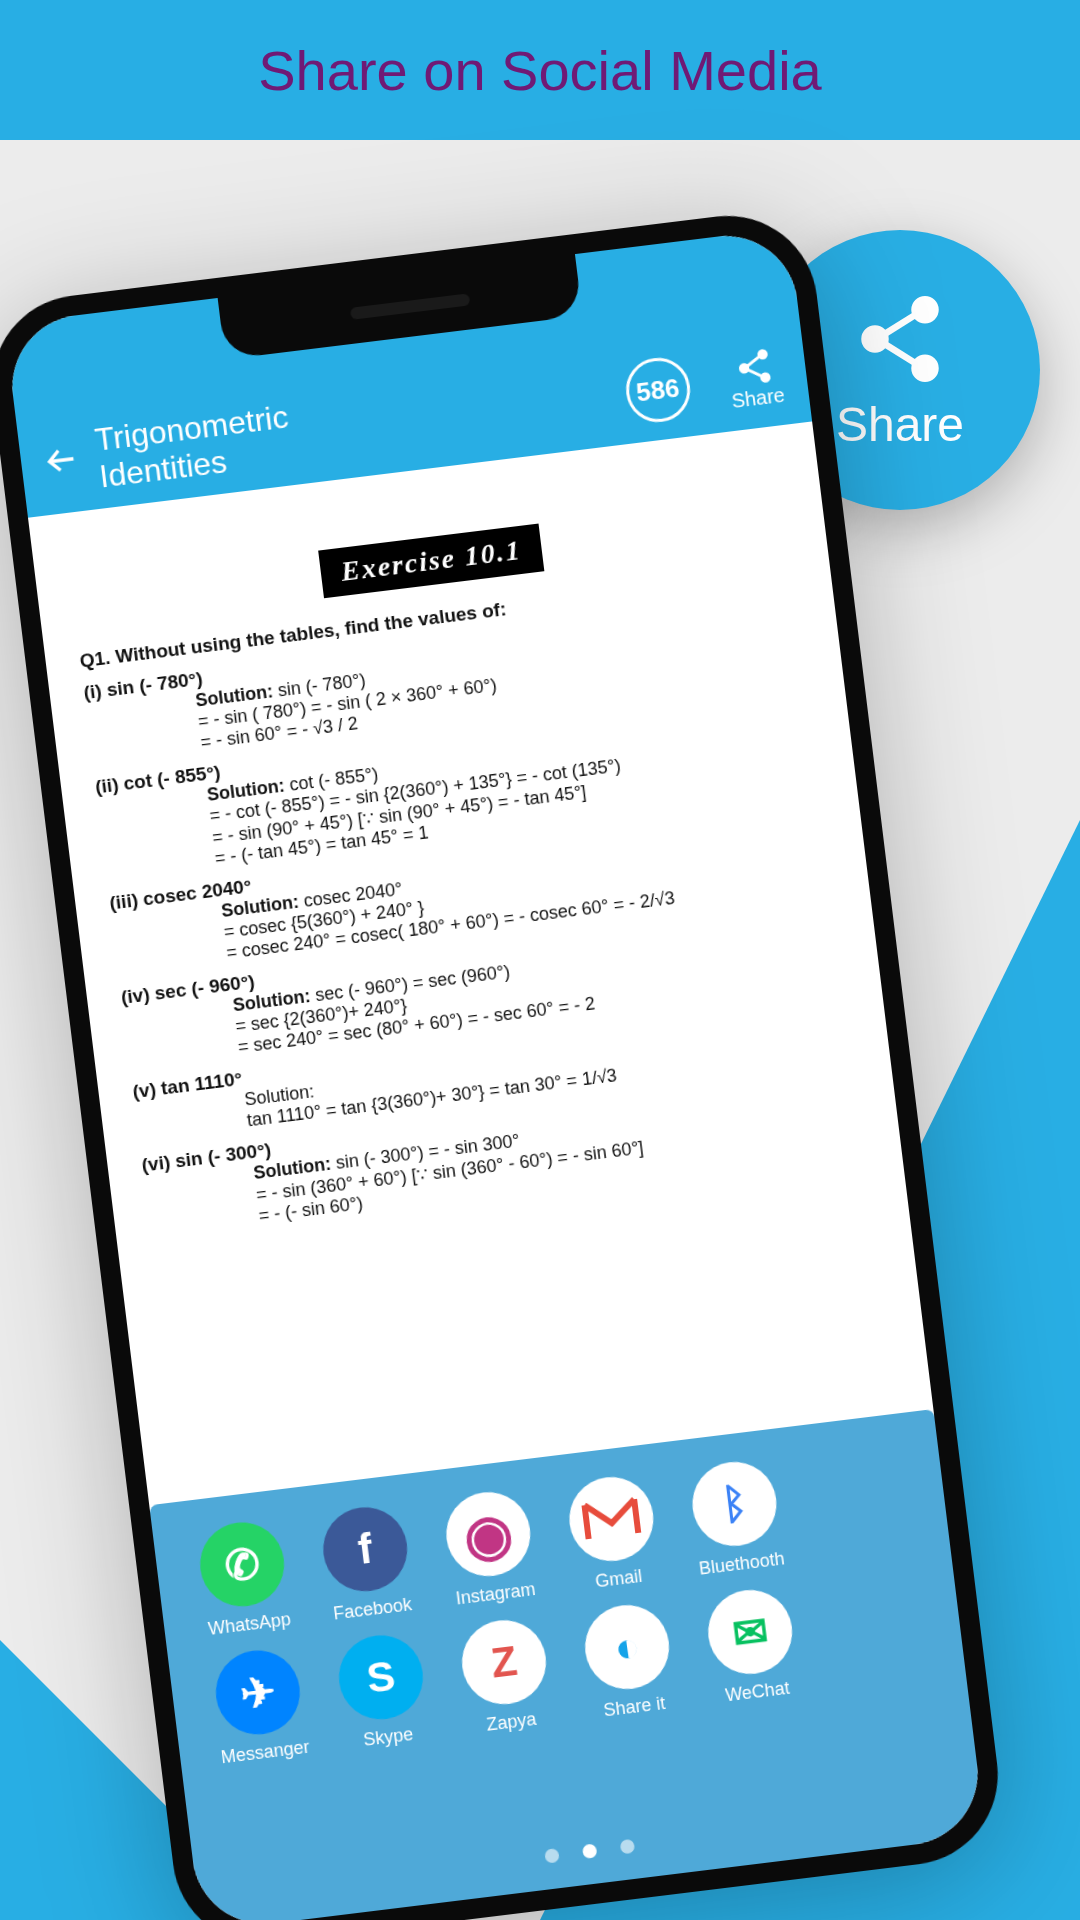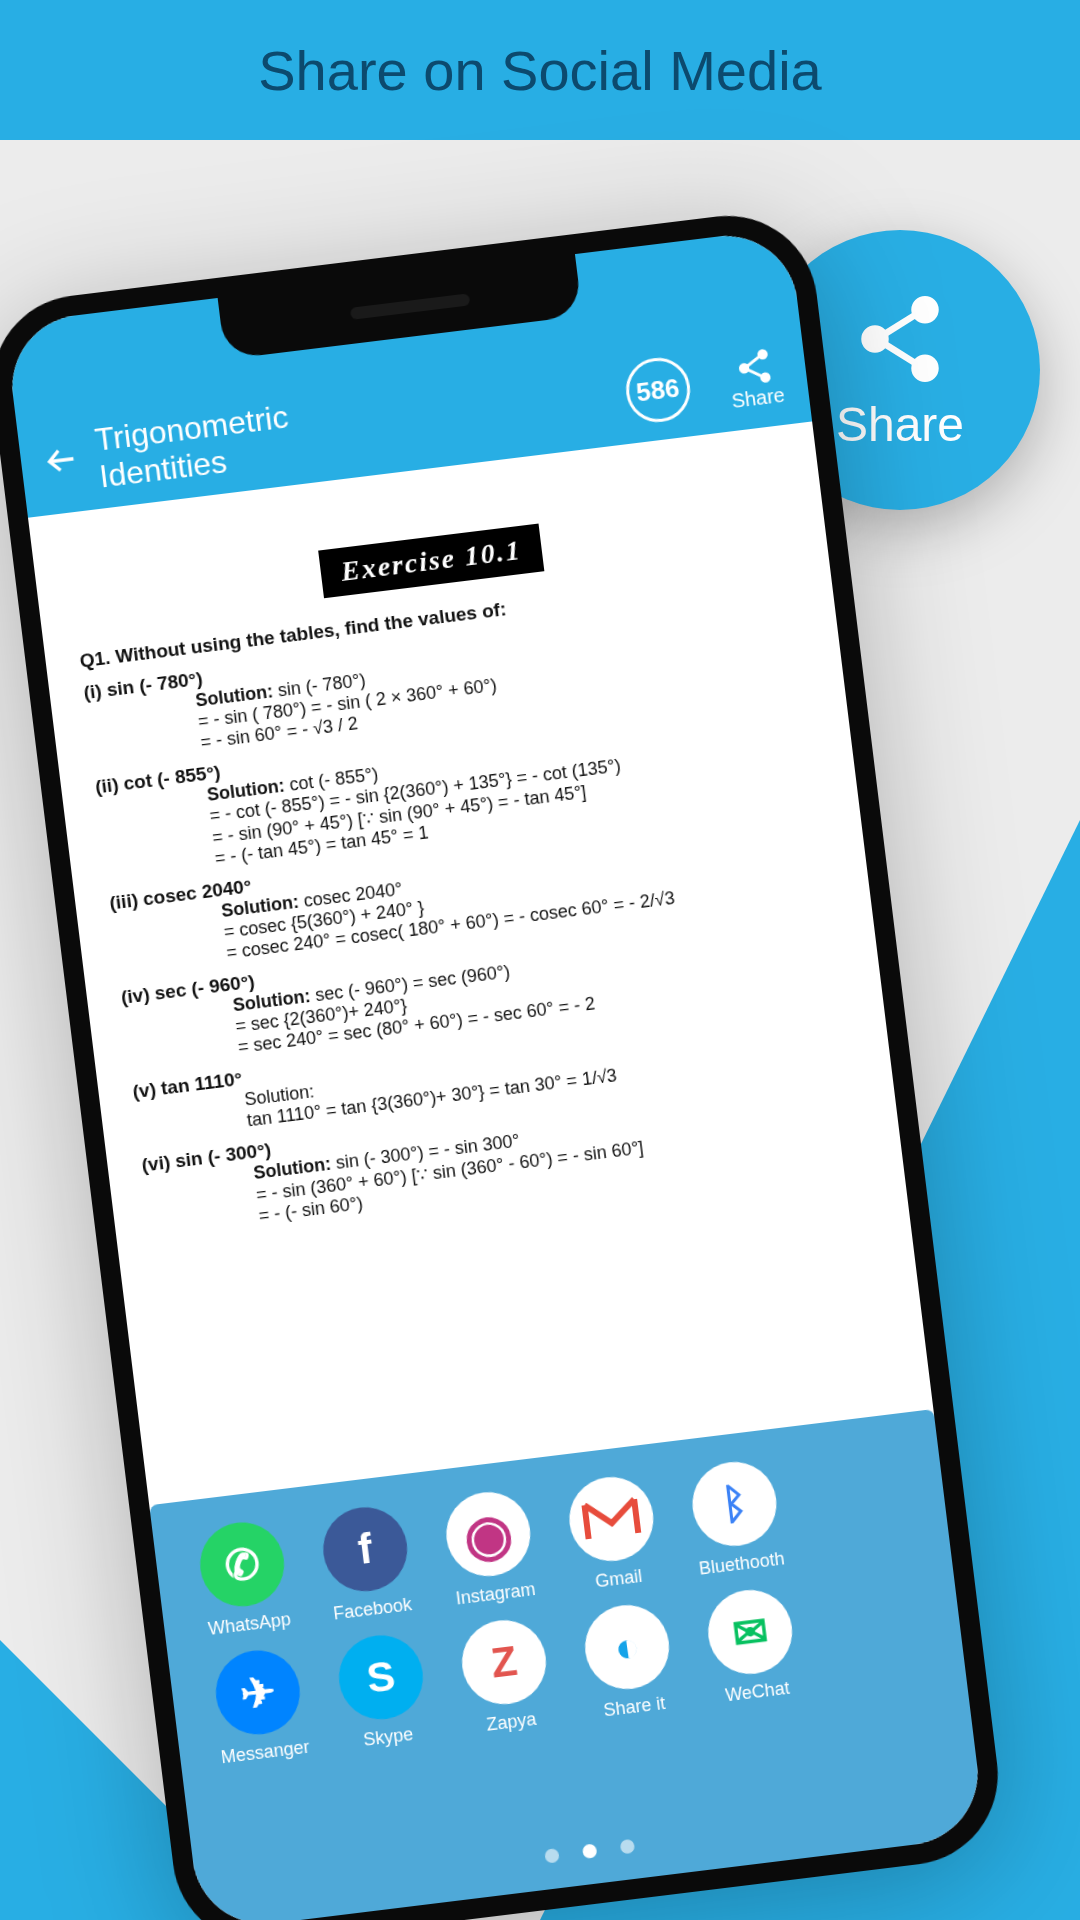--- a/index.html
+++ b/index.html
@@ -5,21 +5,21 @@
     * { margin: 0; padding: 0; box-sizing: border-box; }
     body {
       width: 1080px; height: 1920px;
       background: #ececec;
       font-family: -apple-system, BlinkMacSystemFont, "Segoe UI", Helvetica, Arial, sans-serif;
       position: relative; overflow: hidden;
     }
     .header-banner {
       width: 100%; height: 140px; background: #28aee4;
       display: flex; align-items: center; justify-content: center;
-      color: #0c4a6e; font-size: 56px; font-weight: 500;
+      color: #701a75; font-size: 56px; font-weight: 500;
     }
     .bg-triangle-bl {
       position: absolute; left: 0; bottom: 0;
       border-left: 280px solid #28aee4; border-top: 280px solid transparent;
     }
     .bg-triangle-br {
       position: absolute; right: 0; bottom: 0;
       border-right: 540px solid #28aee4; border-top: 1100px solid transparent;
     }
 

